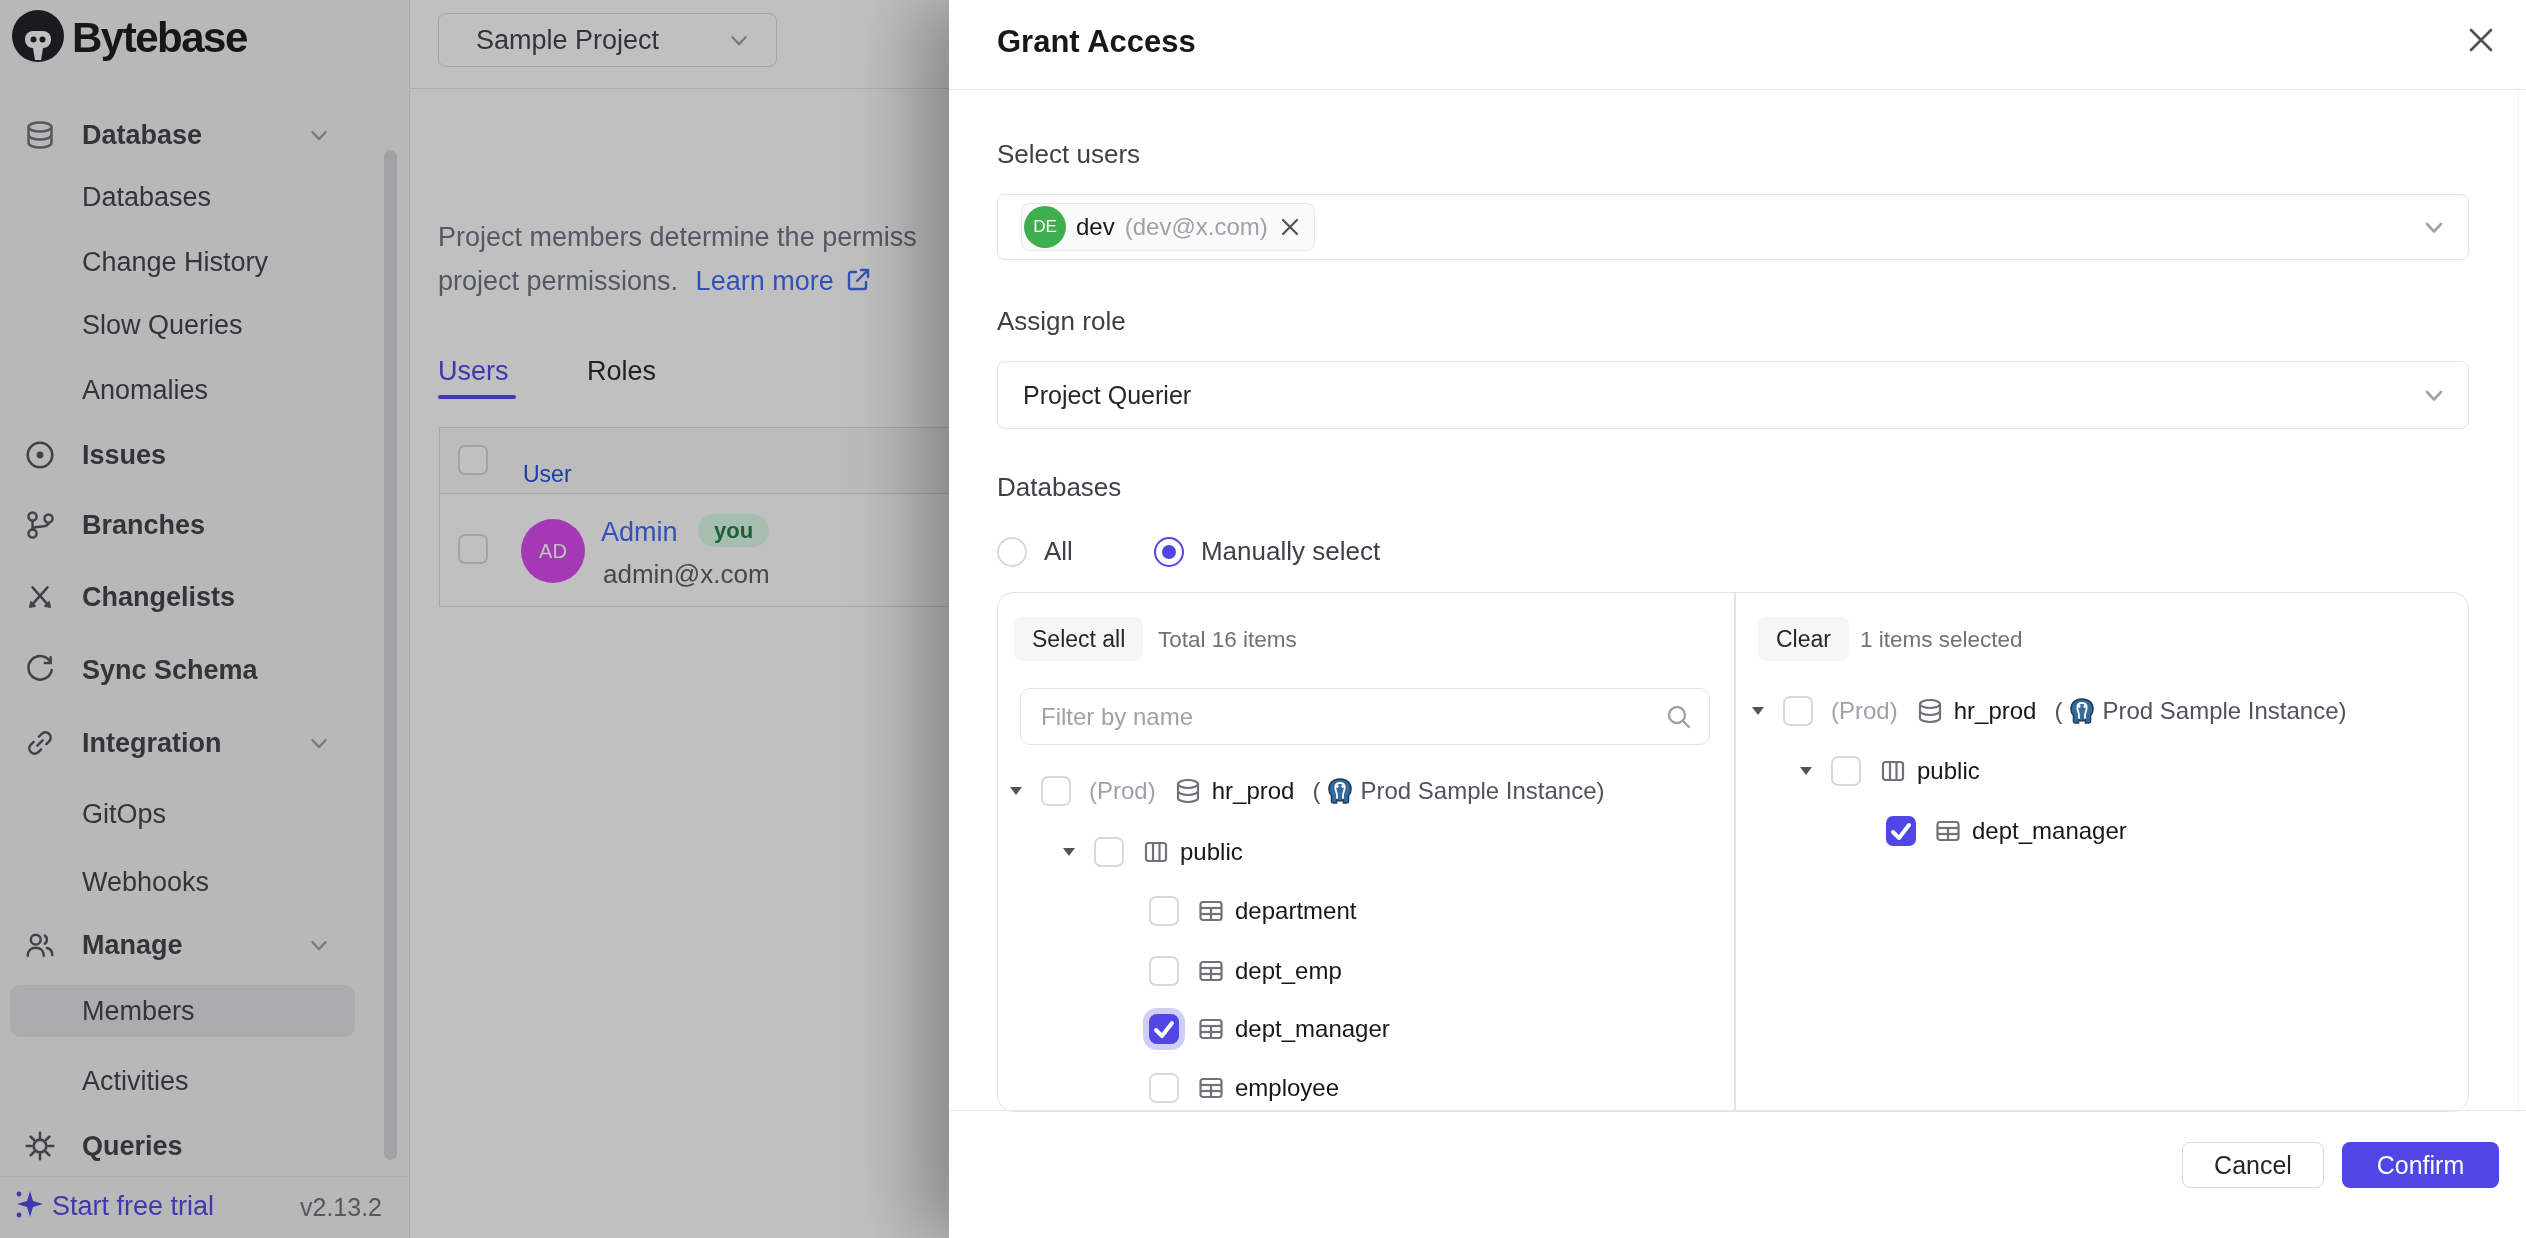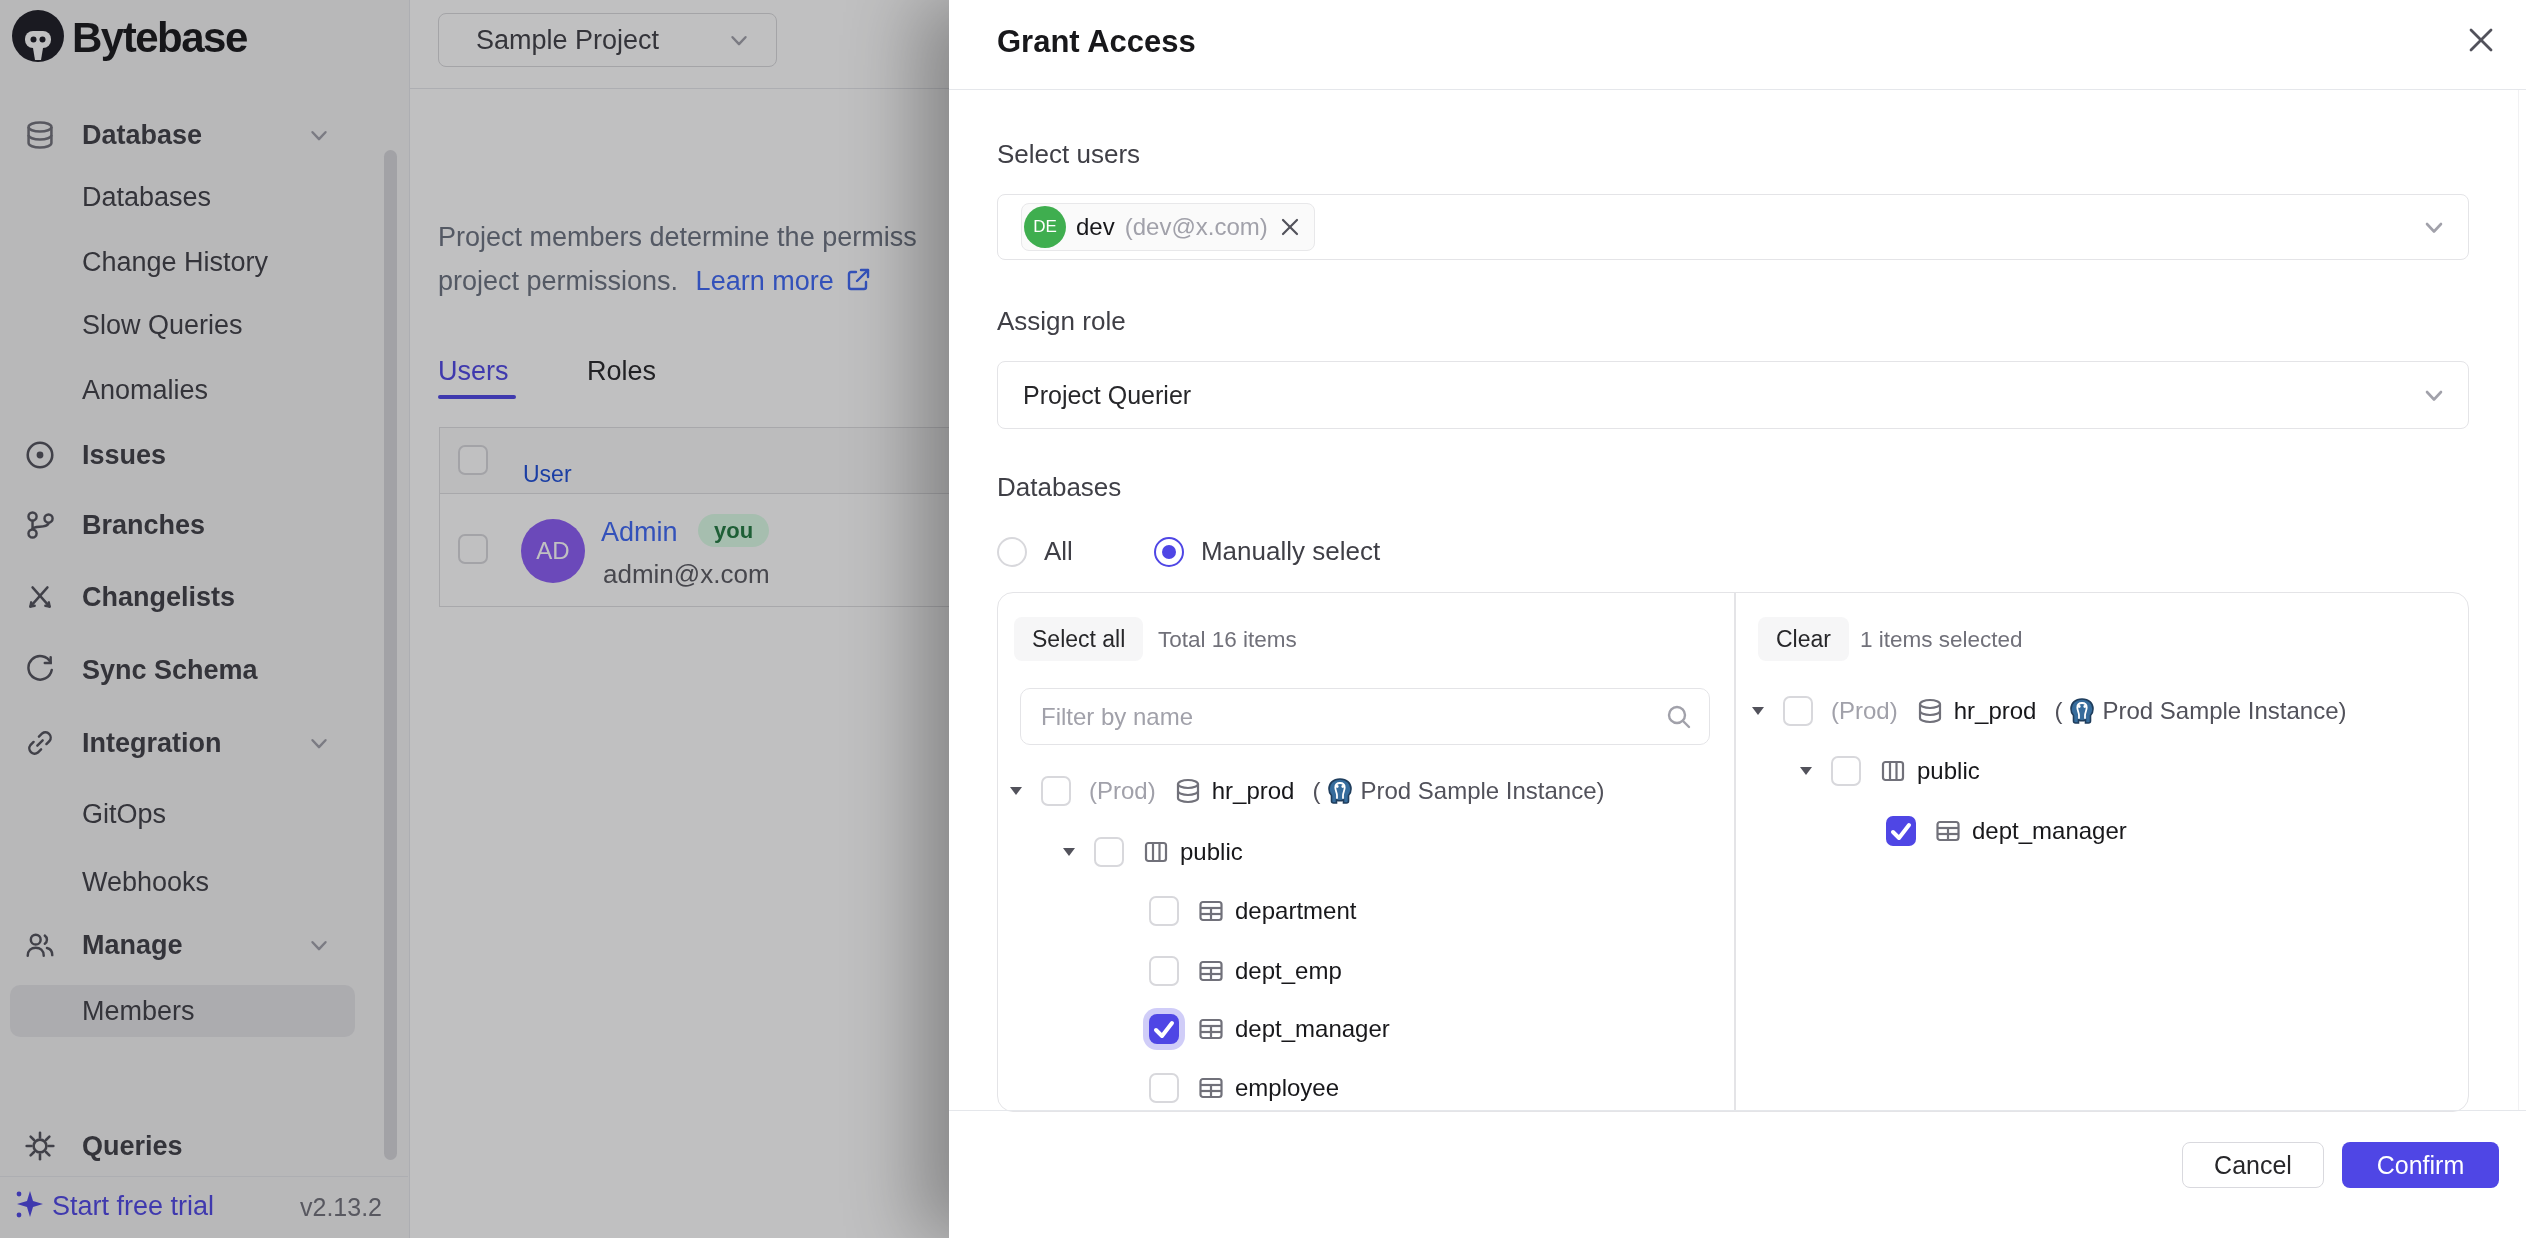--- a/index.html
+++ b/index.html
@@ -228,20 +228,23 @@
           </g>
         </svg>
       <span class="lbl">Manage</span>
       <svg class="chev" viewBox="0 0 28 28">
           <use href="#i-chev"></use>
         </svg>
     </div>
     <div class="member-pill">
       <span class="abs" style="left:72px;top:11px;font-size:27px;color:#3F3F46;">Members</span>
     </div>
+    <div class="nav" style="top:1055px">
+        <span class="lbl">Activities</span>
+      </div>
     <div class="nav group" style="top:1120px">
       <svg class="ic" viewBox="0 0 30 30">
           <use href="#i-gear"></use>
         </svg>
       <span class="lbl">Queries</span>
     </div>
 
     <div class="scroll-thumb"></div>
 
     <div class="side-footer">
@@ -281,21 +284,21 @@
   <div class="tab nowrap" style="left:587px;color:#27272A">Roles</div>
 
   <div class="tab-underline"></div>
 
   <div class="mtable">
     <div class="thead">
       <div class="cb abs" style="left:18px;top:17px"></div>
       <span class="abs" style="left:83px;top:33px;font-size:23px;color:#1d4ed8;font-weight:500">User</span>
     </div>
     <div class="cb abs" style="left:18px;top:106px"></div>
-    <div class="avatar abs" style="left:81px;top:91px;width:64px;height:64px;background:#8b5cf6;font-size:24px">
+    <div class="avatar abs" style="left:81px;top:91px;width:64px;height:64px;background:#d946ef;font-size:20px">
         <span>AD</span>
       </div>
     <a class="link abs nowrap" style="left:161px;top:89px;font-size:27px">Admin</a>
     <div class="badge-you" style="left:258px;top:86px;position:absolute">
         <span>you</span>
       </div>
     <div class="abs nowrap" style="left:163px;top:131px;font-size:26px;color:#595961">admin@x.com</div>
   </div>
 
   <div class="overlay"></div>

